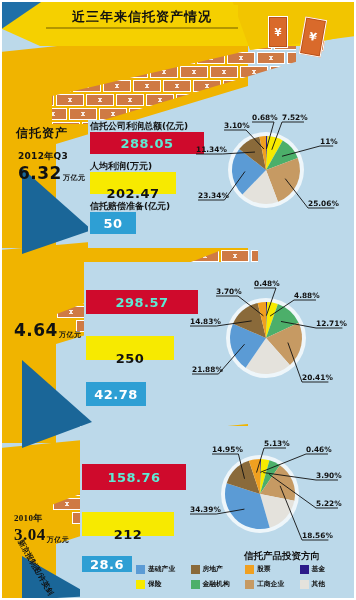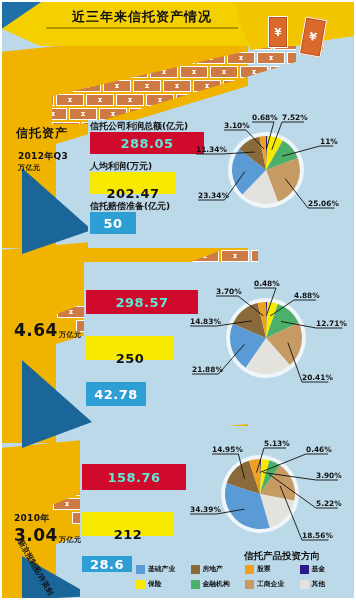--- a/index.html
+++ b/index.html
@@ -387,20 +387,21 @@
     </div>
   </div>
 
   <div class="pane" style="left:88px;top:120px;width:268px;height:128px;"></div>
 
   <div class="asset-title" style="left:16px;top:125px;">信托资产</div>
 
   <div class="yearbox" style="left:18px;top:150px;">
     <div class="y">2012年Q3</div>
     <div class="big">
+      <span>6.32</span>
       <span class="unit">万亿元</span>
     </div>
   </div>
 
   <div class="barrow" style="left:90px;top:120px;">
     <div class="bar-label" style="left:0;top:0;">信托公司利润总额(亿元)</div>
     <div class="bar red" style="left:0;top:12px;width:114px;height:22px;">
       <span class="val">288.05</span>
     </div>
 
@@ -509,21 +510,21 @@
           <line x1="126" y1="52" x2="90.98529877483885" y2="45.458439595104295" class="leader"></line>
           <text x="112" y="104" class="pct" text-anchor="start">20.41%</text>
           <line x1="112" y1="106" x2="138.4" y2="106" class="leader"></line>
           <line x1="112" y1="106" x2="97.84911641407257" y2="66.56053855638832" class="leader"></line>
         </g>
     </svg>
   </div>
 
   <div class="pane" style="left:80px;top:426px;width:276px;height:174px;"></div>
 
-  <div class="yearbox" style="left:14px;top:512px;">
+  <div class="yearbox" style="left:14px;top:512px;font-family:Liberation Serif, serif;">
     <div class="y">2010年</div>
     <div class="big">
       <span>3.04</span>
       <span class="unit">万亿元</span>
     </div>
   </div>
 
   <div class="barrow" style="left:82px;top:464px;">
     <div class="bar red" style="left:0;top:0;width:104px;height:26px;">
       <span class="val">158.76</span>

